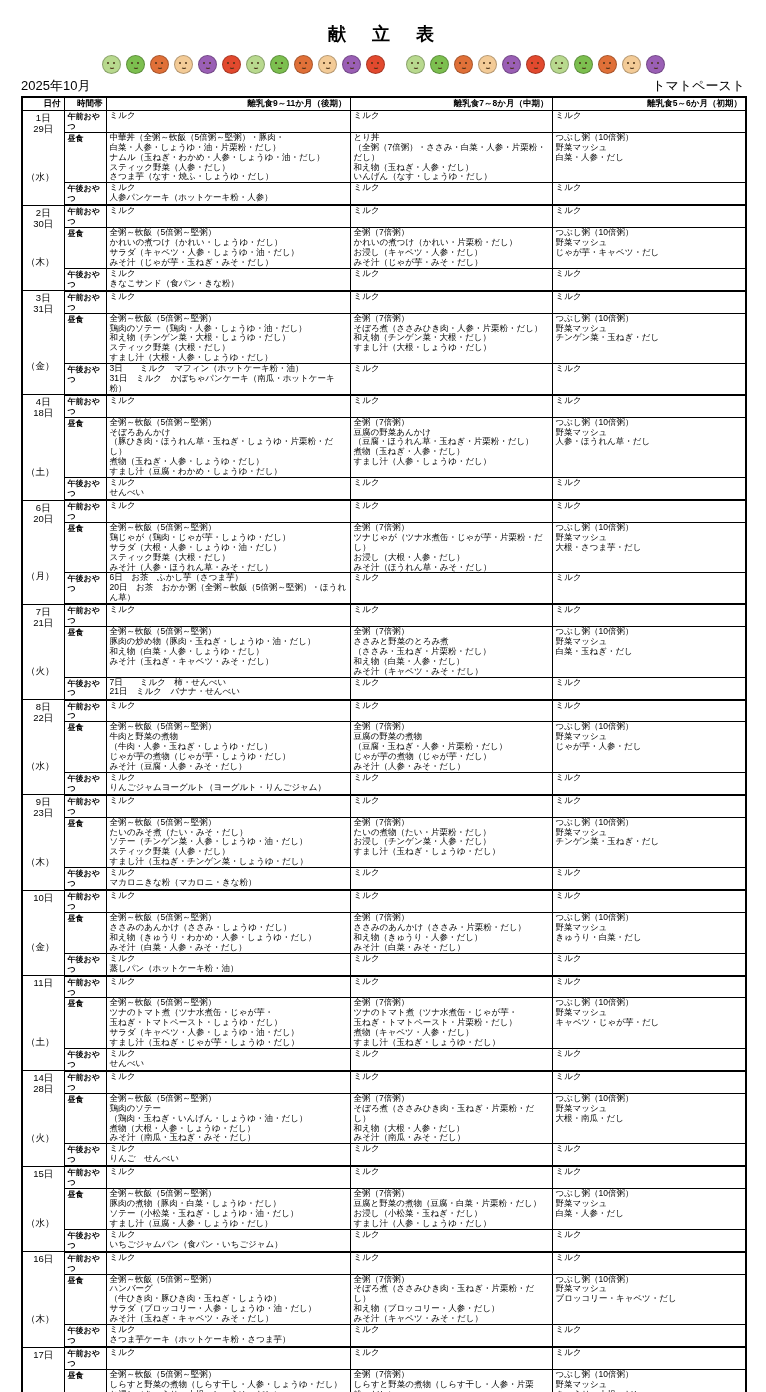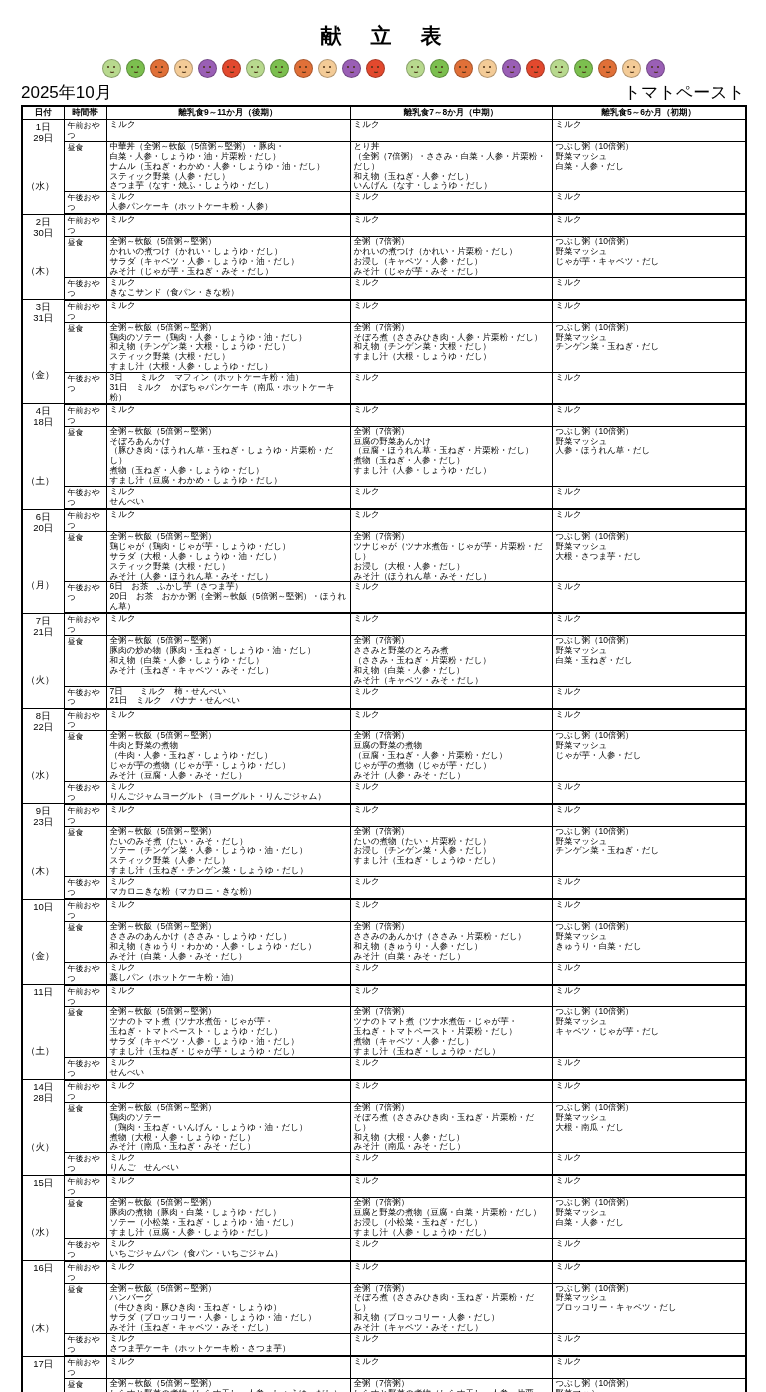--- a/index.html
+++ b/index.html
@@ -1,31 +1,31 @@
 <!DOCTYPE html>
 <html><head>
 <meta charset="utf-8">
 <style>
   html,body{margin:0;padding:0;background:#fff;color:#000;}
   body{width:766px;font-family:"Liberation Sans",sans-serif;}
   .page{padding:6px 21px 10px;}
-  .title{text-align:center;font-size:21px;font-weight:bold;margin-top:16px;letter-spacing:4px;}
+  .title{text-align:center;font-size:18px;font-weight:bold;margin-top:16px;letter-spacing:4px;}
   .veggie-row{display:flex;justify-content:center;align-items:center;gap:5px;margin:9px 0 3px;}
   .veg{width:17px;height:17px;border-radius:50%;position:relative;display:inline-block;border:1px solid rgba(0,0,0,.25);}
   .veg::before{content:"";position:absolute;left:4px;top:6px;width:2px;height:2px;border-radius:50%;background:#4a3016;box-shadow:6px 0 0 #4a3016;}
   .veg::after{content:"";position:absolute;left:6px;top:9px;width:4px;height:3px;border:1px solid #4a3016;border-top:none;border-left-color:transparent;border-right-color:transparent;border-radius:0 0 5px 5px;}
   .veg-gap{margin-left:16px;}
-  .meta-row{display:flex;justify-content:space-between;font-size:17px;margin:0 0 1px;}
+  .meta-row{display:flex;justify-content:space-between;font-size:13px;margin:0 0 1px;}
   table{border-collapse:collapse;width:724px;table-layout:fixed;border:2px solid #000;}
   th,td{border:1px solid #000;vertical-align:top;padding:0 3px;font-size:8.5px;line-height:9.9px;white-space:pre-line;overflow:hidden;}
-  th{text-align:center;font-weight:bold;height:11px;padding-top:1px;}
+  th{text-align:right;font-weight:bold;height:11px;padding-top:1px;}
   tr.day-end td{border-bottom:2px solid #000;}
   td.date-cell{position:relative;font-size:9.5px;line-height:11px;padding-top:1px;text-align:center;}
   .weekday{position:absolute;bottom:23px;left:3px;font-size:9.5px;}
-  td.label-cell{font-size:8px;padding-top:1px;}
+  td.label-cell{font-size:8px;padding-top:1px;font-weight:bold;}
   tr.am-row td{height:11px;}
   tr.pm-row td{height:20px;margin-left:8px;}
 </style>
 </head>
 <body>
 
 <div class="page">
   <div class="title">献　立　表</div>
 
   <div class="veggie-row">

